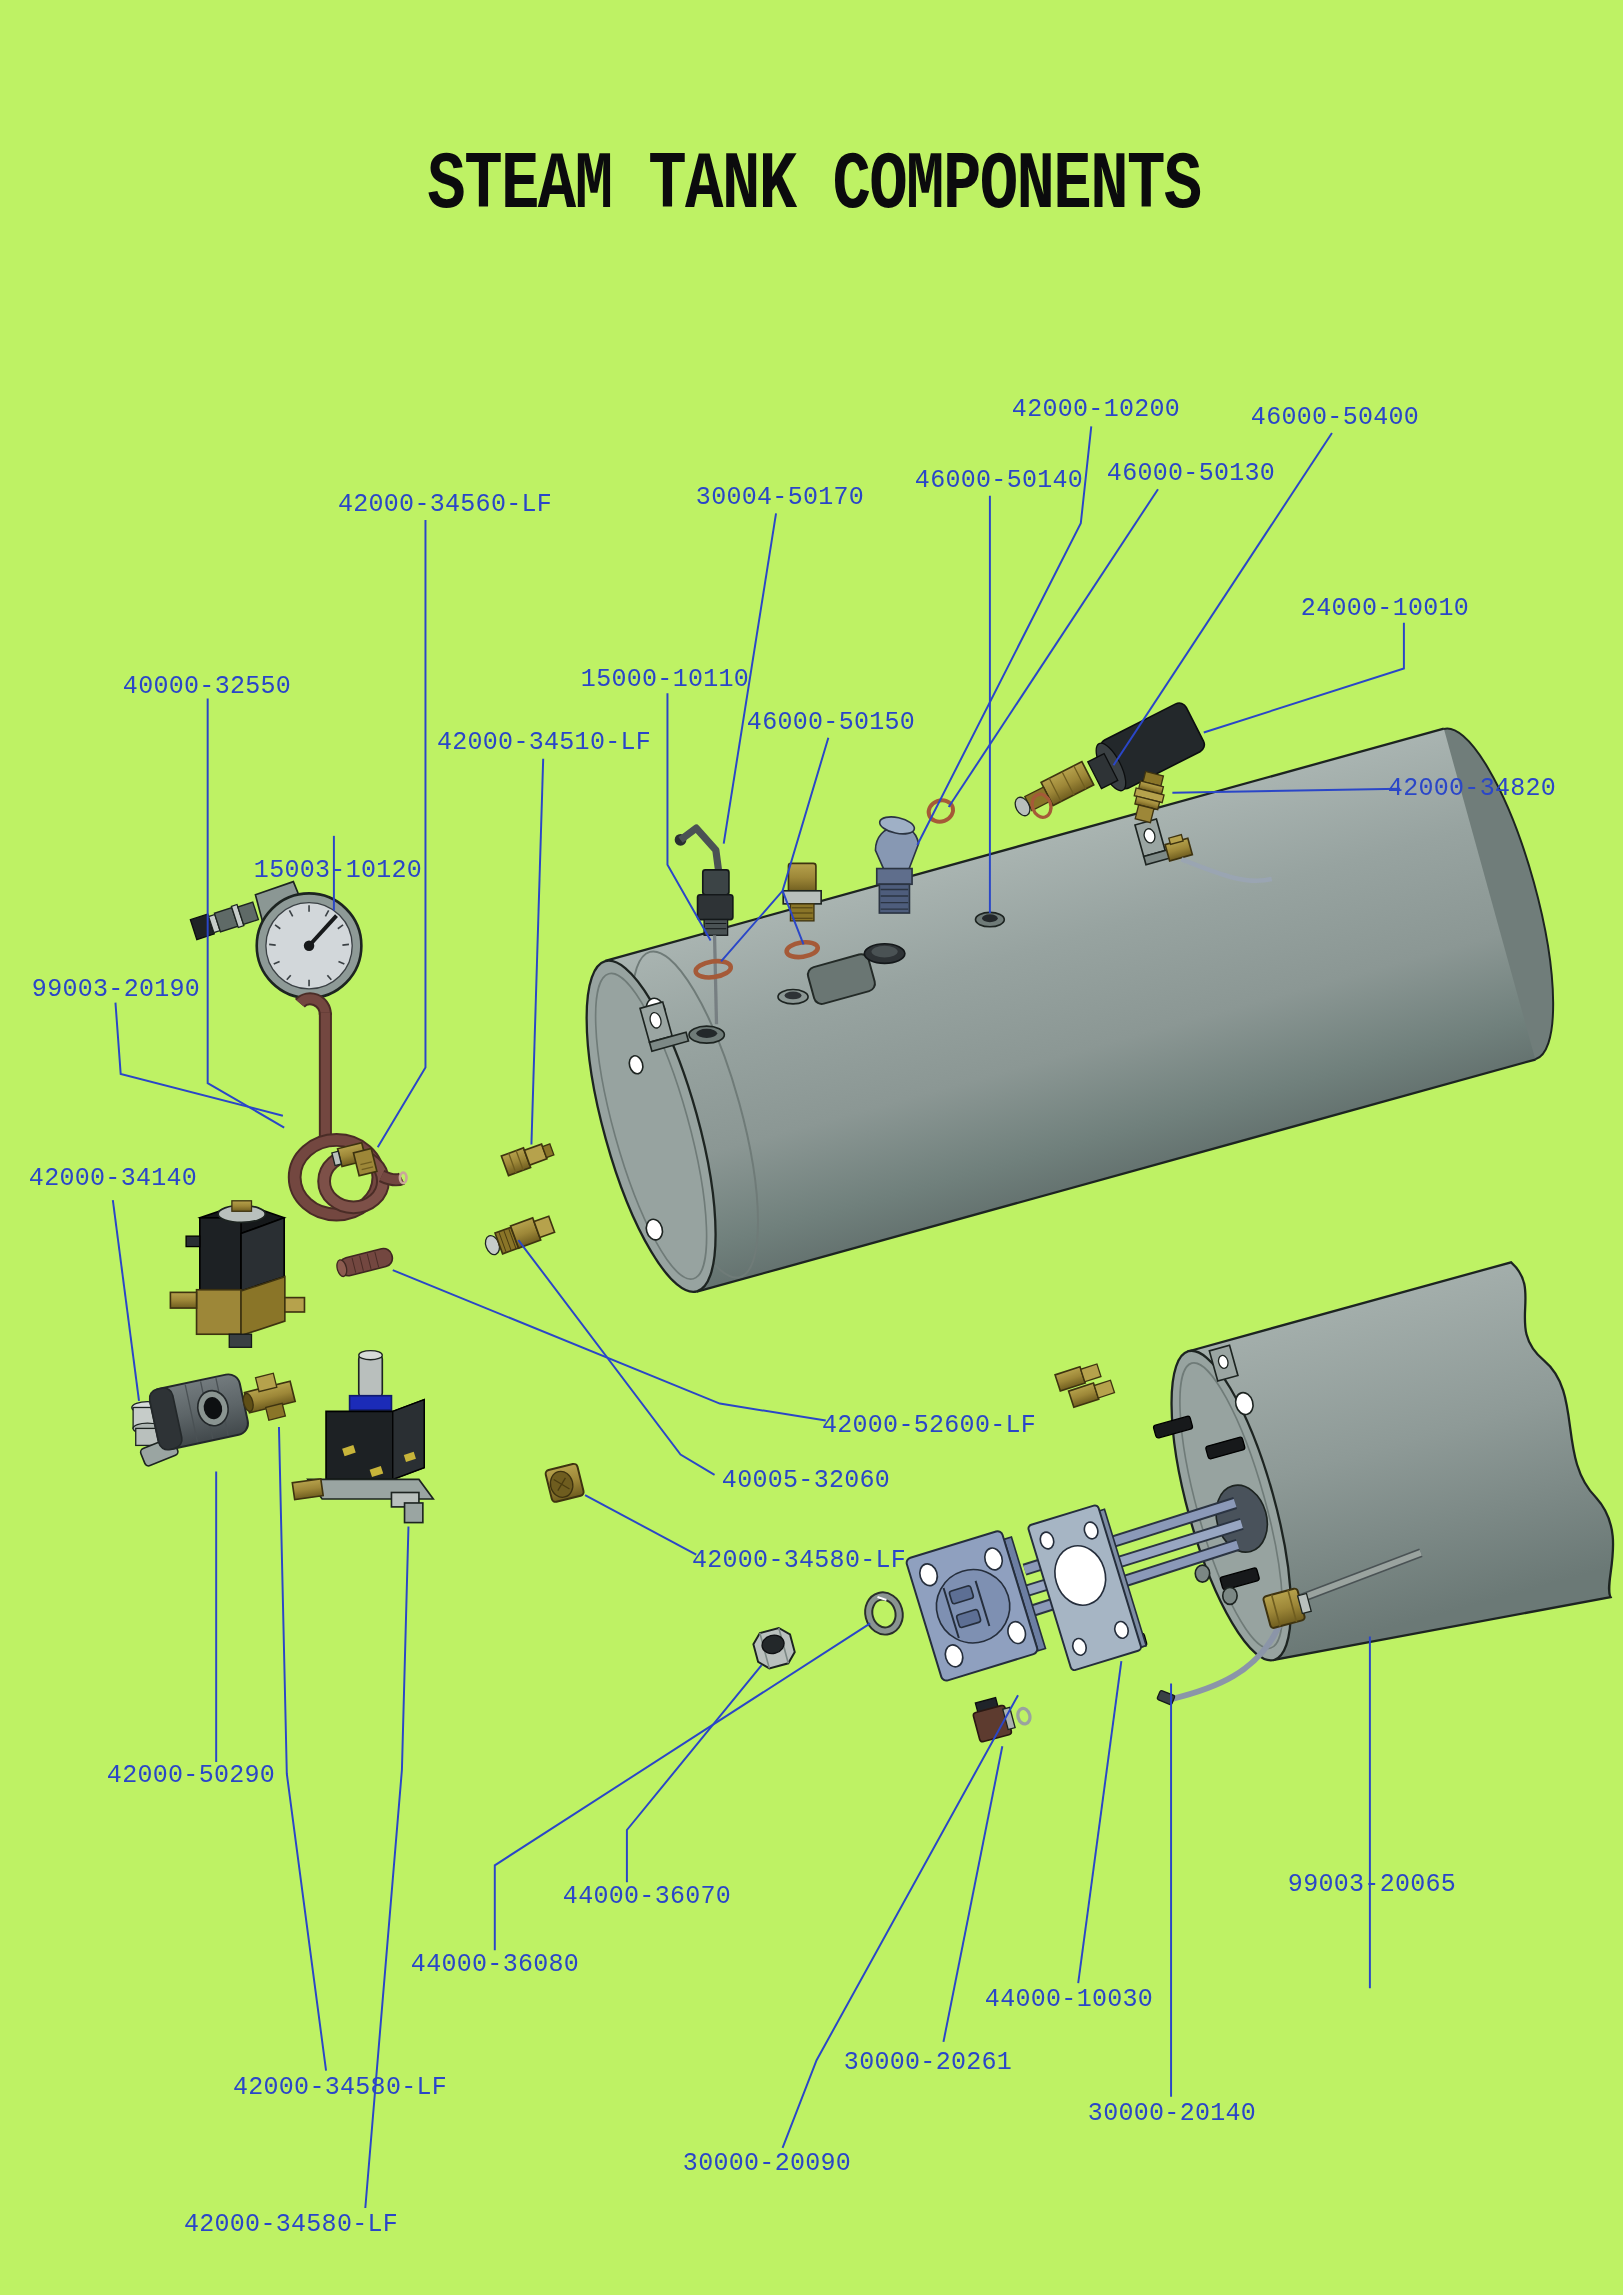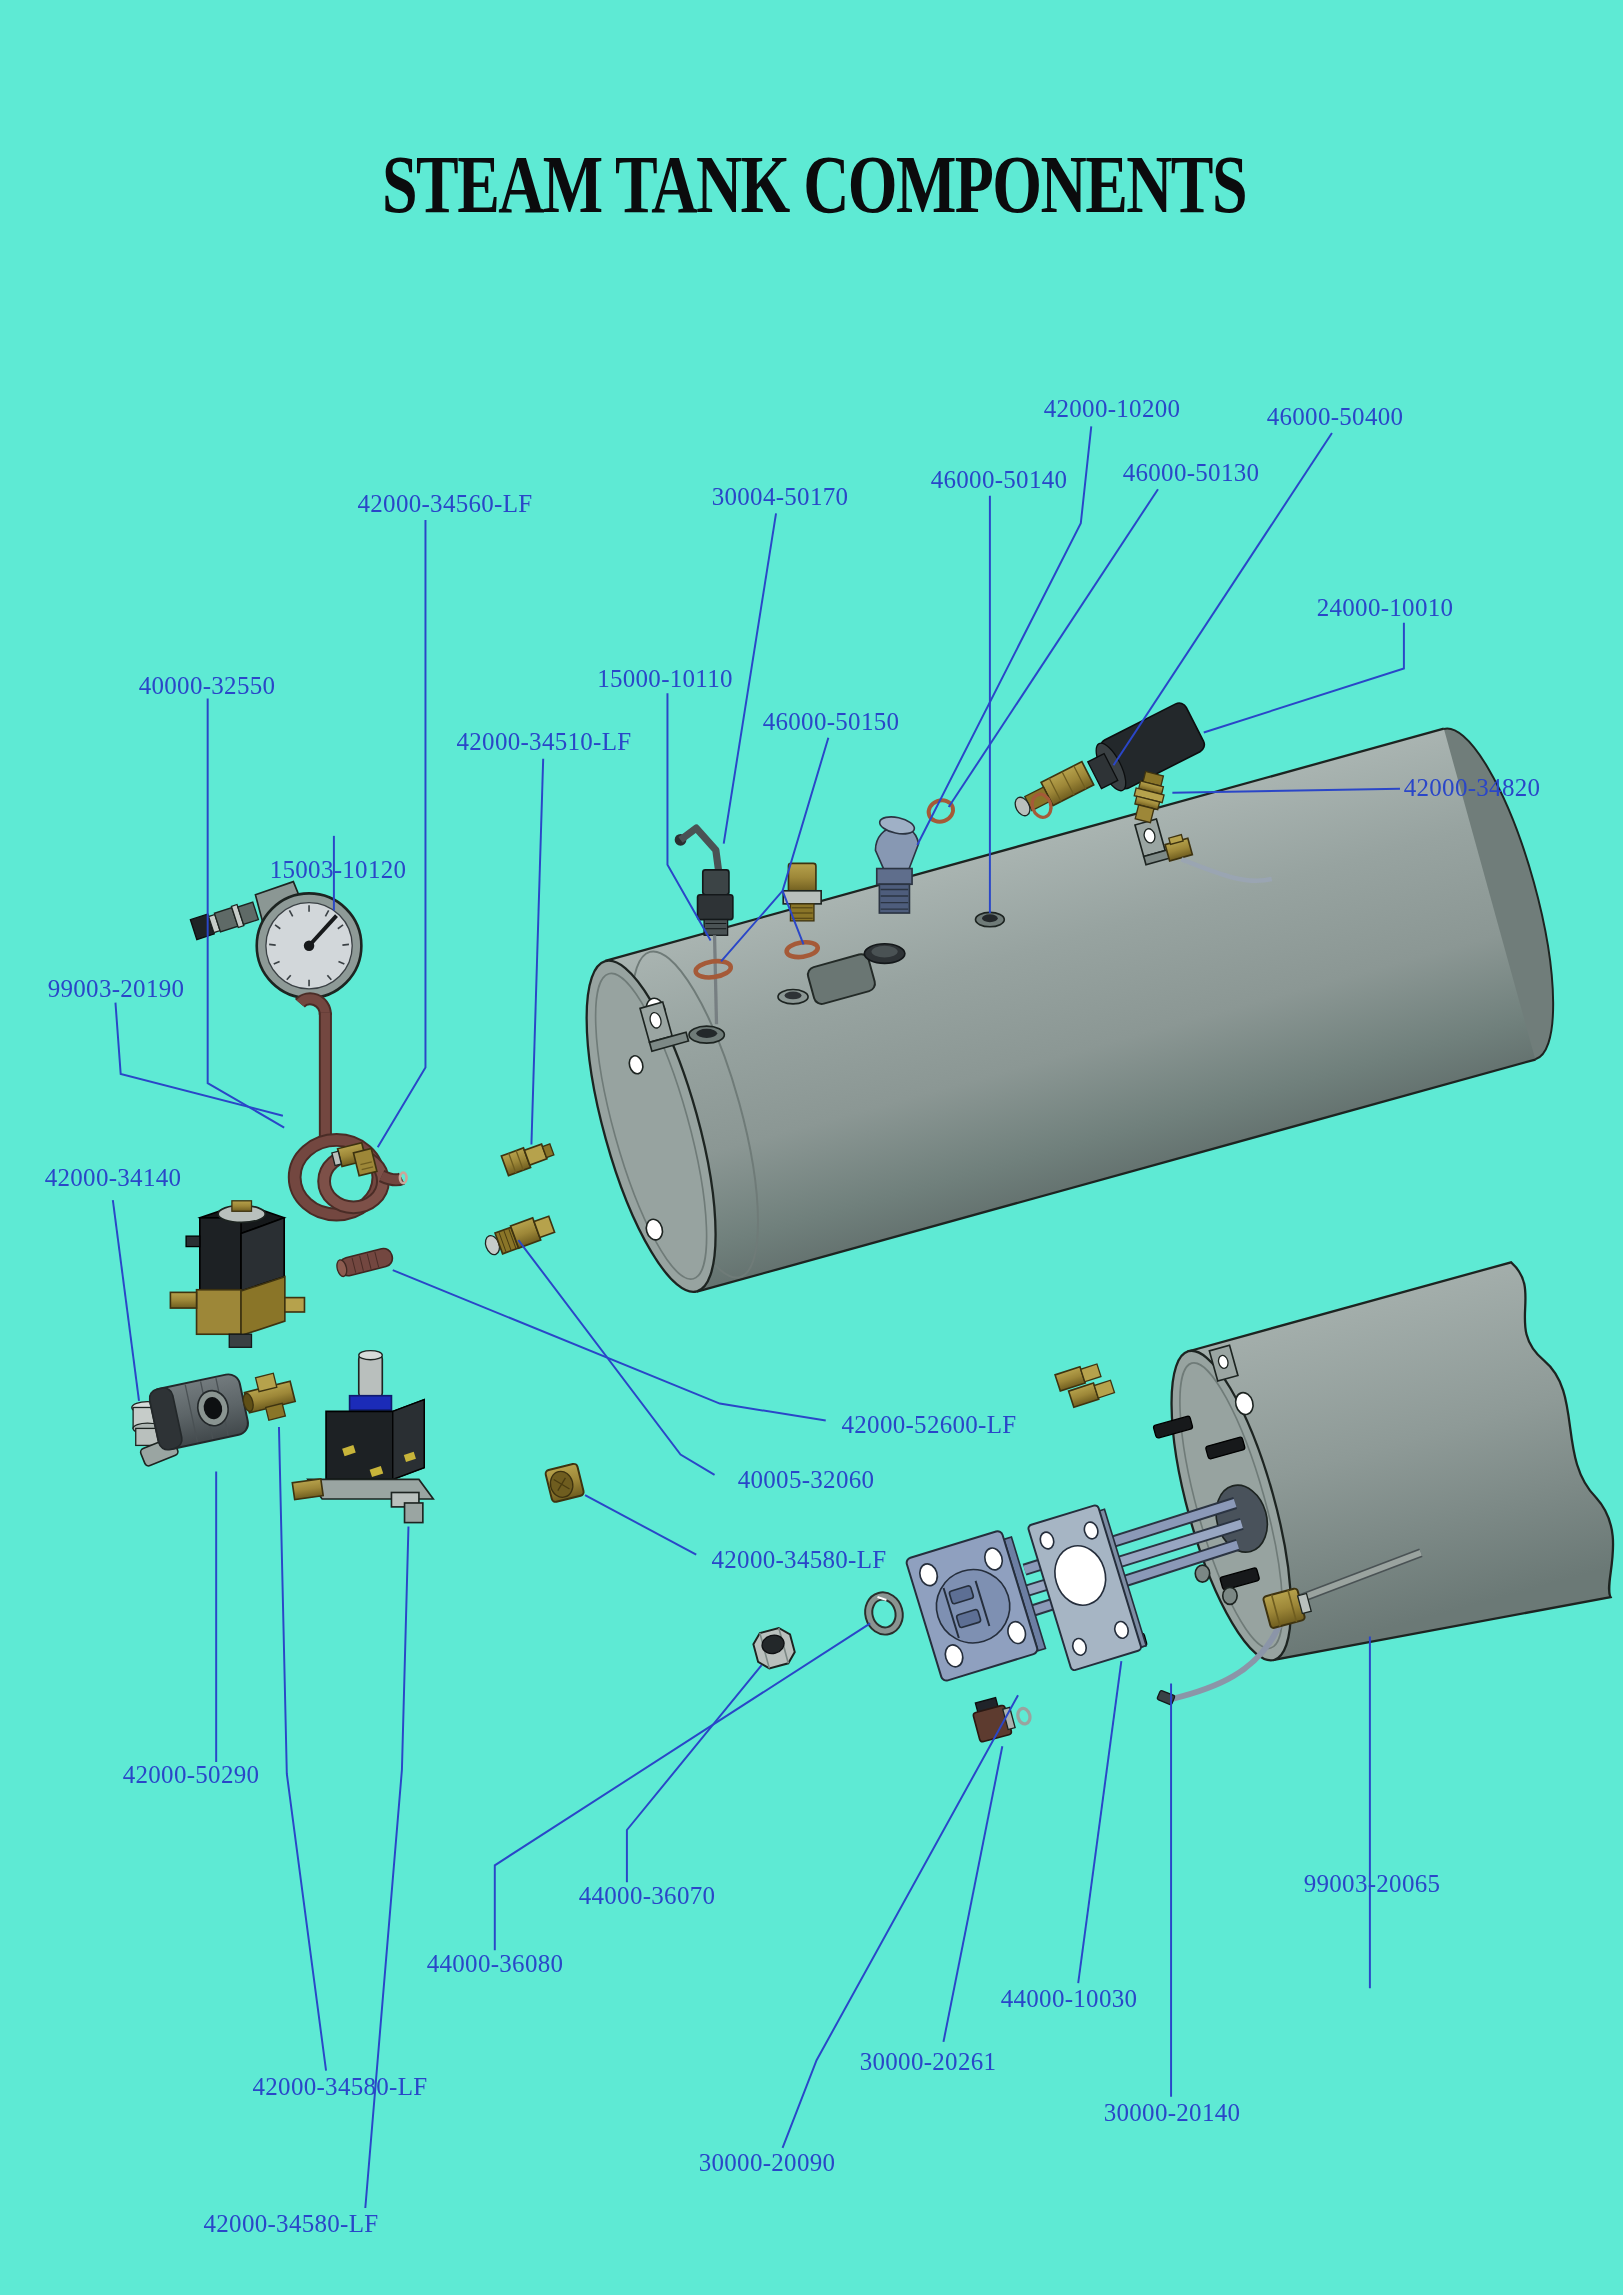--- a/index.html
+++ b/index.html
@@ -1,17 +1,17 @@
 <!DOCTYPE html>
 <html style="font-size:10.5px"><head>
 <meta charset="utf-8">
 <style>
   html,body{margin:0;padding:0;background:#ffffff;}
-  #page{position:relative;width:1624px;height:2295px;background:#5eead4;overflow:hidden;
-        font-family:Liberation Serif, serif;}
+  #page{position:relative;width:1624px;height:2295px;background:#bef264;overflow:hidden;
+        font-family:Liberation Mono, monospace;}
   #title{position:absolute;transform:translate(-50%,-50%) scaleX(0.78);
          font-size:82px;font-weight:700;letter-spacing:-2px;color:#0b0b0d;white-space:nowrap;}
   .lbl{position:absolute;transform:translate(-50%,-50%);
        font-size:25px;font-weight:400;letter-spacing:0.3px;color:#2a46c8;white-space:nowrap;}
   svg{position:absolute;left:0;top:0;}
   .leader{fill:none;stroke:#2a46c8;stroke-width:3;}
 </style>
 </head>
 <body>
 
@@ -391,21 +391,21 @@
     <polyline class="leader" points="1196,3284 1248,3150 1556,2592"></polyline>
     <polyline class="leader" points="1648,3032 1714,2540"></polyline>
     <polyline class="leader" points="2094,3040 2094,2502"></polyline>
     <polyline class="leader" points="1442,3122 1532,2670"></polyline>
     <polyline class="leader" points="1790,3206 1790,2574"></polyline>
   </g>
 </svg>
 
 <div id="title" style="left:814px;top:185px;">STEAM TANK COMPONENTS</div>
 
-<div class="lbl" style="left:1096px;top:409px;margin-left:16px;">42000-10200</div>
+<div class="lbl" style="left:1096px;top:409px;">42000-10200</div>
 <div class="lbl" style="left:1335px;top:417px;">46000-50400</div>
 <div class="lbl" style="left:991px;top:480px;margin-left:8px;">46000-50140</div>
 <div class="lbl" style="left:1191px;top:473px;">46000-50130</div>
 <div class="lbl" style="left:1385px;top:608px;">24000-10010</div>
 <div class="lbl" style="left:425px;top:504px;margin-left:20px;">42000-34560-LF</div>
 <div class="lbl" style="left:780px;top:497px;">30004-50170</div>
 <div class="lbl" style="left:665px;top:679px;">15000-10110</div>
 <div class="lbl" style="left:544px;top:742px;">42000-34510-LF</div>
 <div class="lbl" style="left:831px;top:722px;">46000-50150</div>
 <div class="lbl" style="left:1472px;top:788px;">42000-34820</div>

